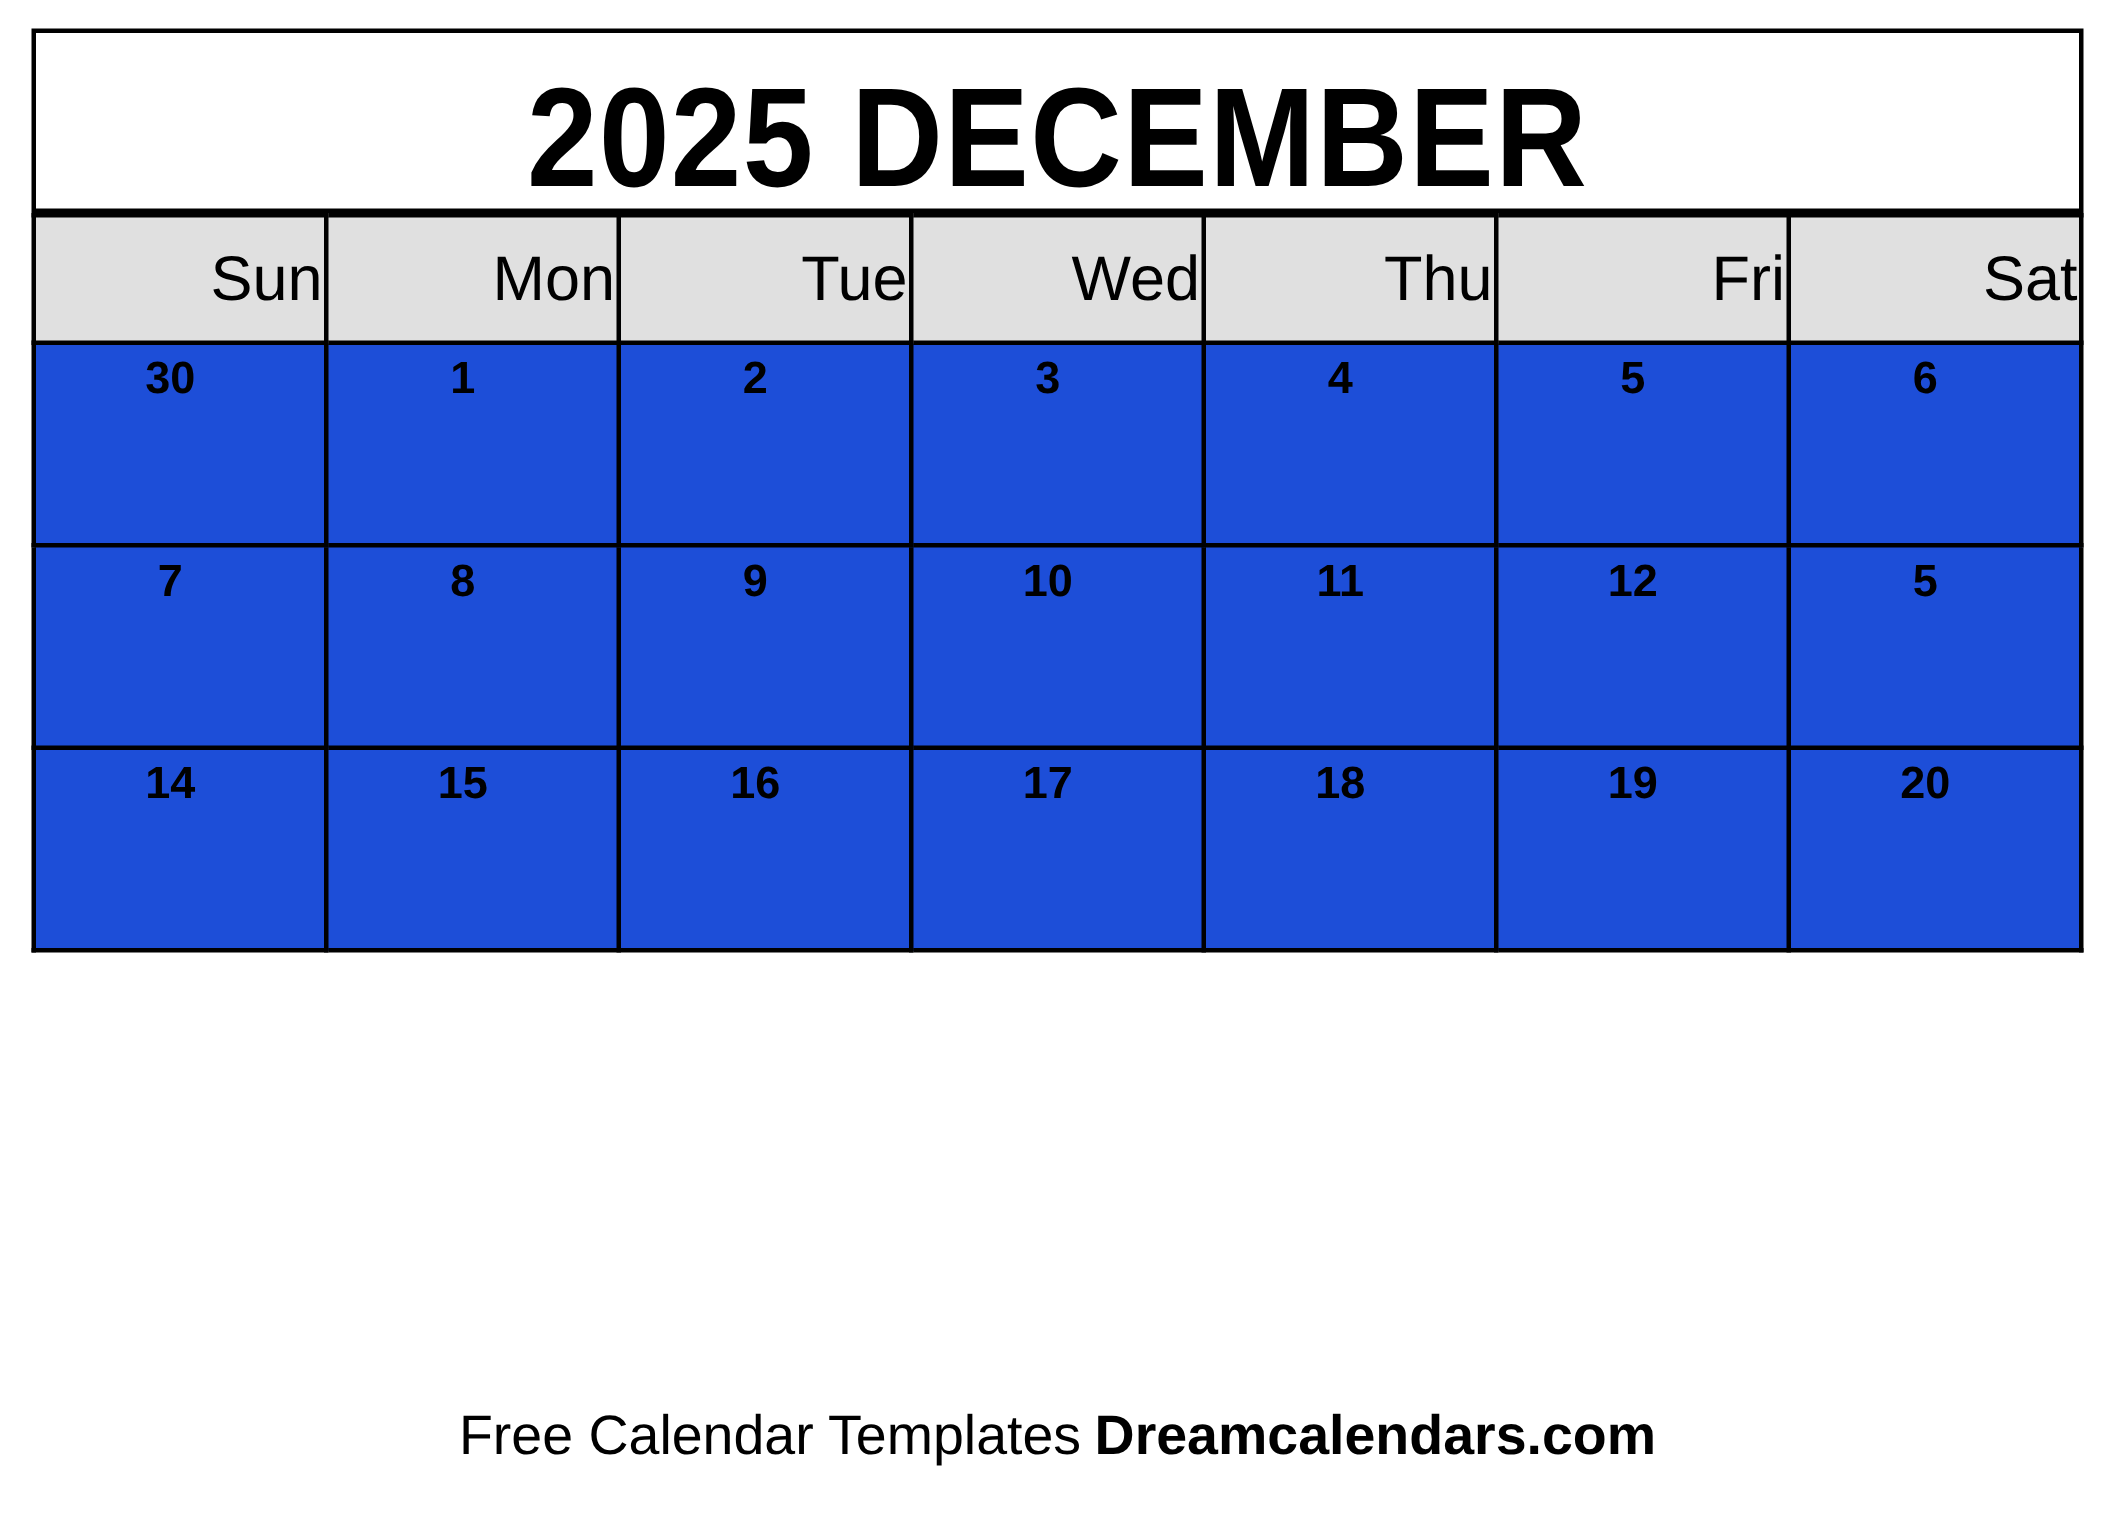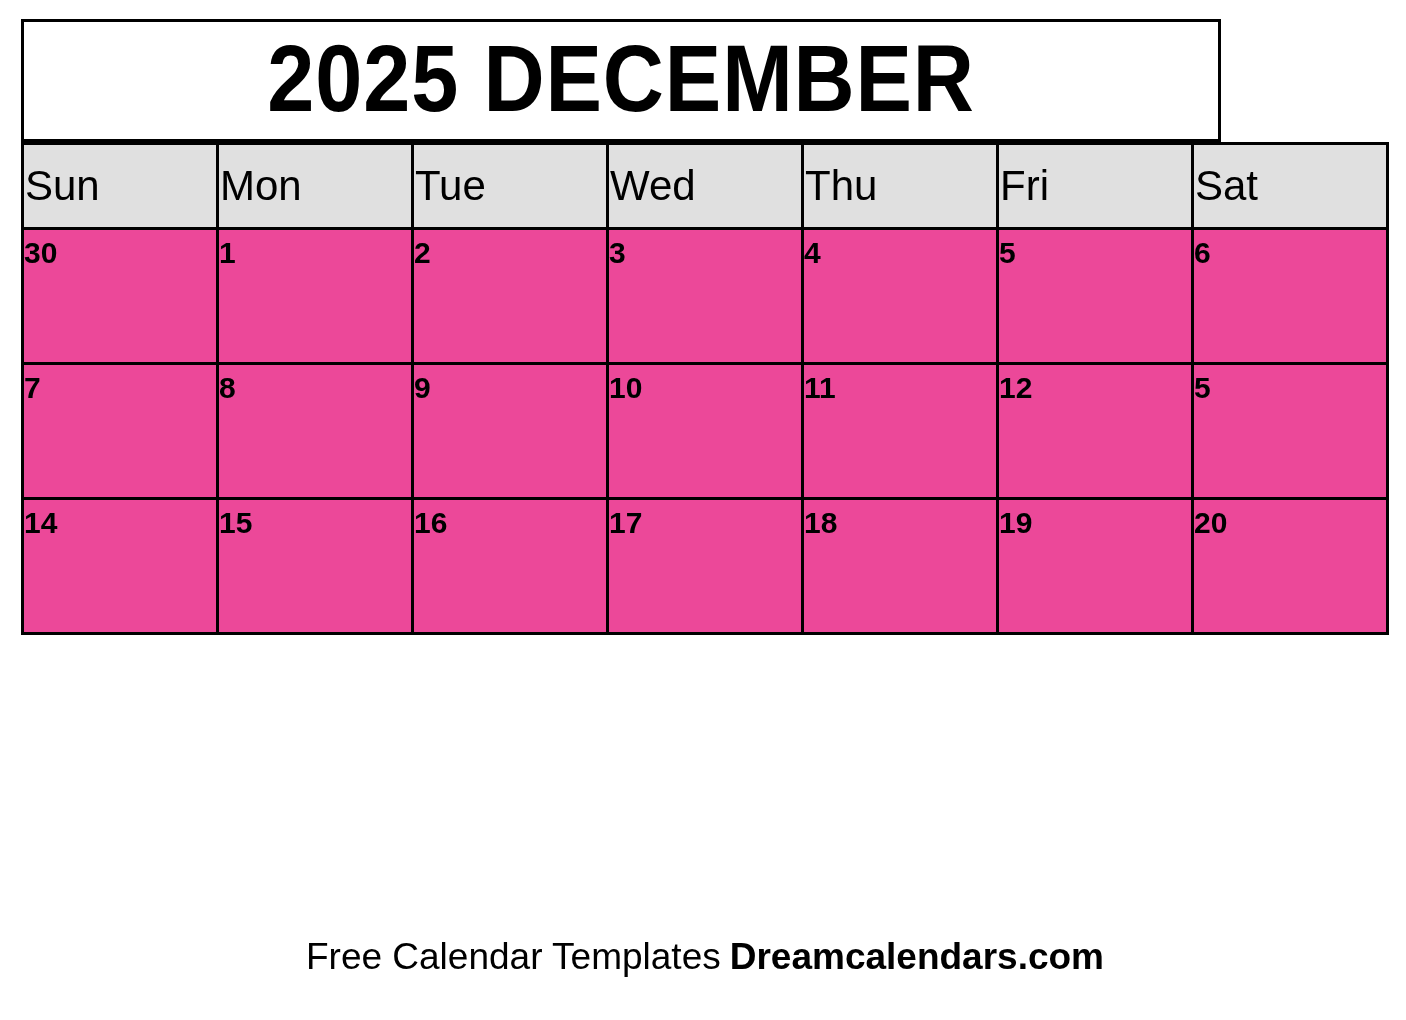--- a/index.html
+++ b/index.html
@@ -17,25 +17,25 @@
     color: var(--text);
     font-family: "Liberation Sans", sans-serif;
     overflow: hidden;
   }
 
   
   .title-box {
     position: absolute;
     left: 21px;
     top: 19px;
-    width: 1200px;
+    width: 1368px;
     height: 123px;
     border: 3px solid var(--border);
     display: flex;
-    align-items: center;
+    align-items: flex-end;
     justify-content: center;
   }
   .title-text {
     font-size: 94px;
     font-weight: bold;
     line-height: 1;
     white-space: nowrap;
     transform: scaleX(0.9);
     transform-origin: center;
     letter-spacing: 1px;
@@ -51,30 +51,30 @@
     border-collapse: collapse;
     table-layout: fixed;
     border: 3px solid var(--border);
   }
   table.calendar th.dow {
     background: var(--header-bg);
     border: 3px solid var(--border);
     height: 85px;
     font-size: 42px;
     font-weight: 400;
-    text-align: left;
+    text-align: right;
     vertical-align: middle;
     color: var(--text);
   }
   table.calendar td.cell {
     border: 3px solid var(--border);
     height: 135px;
-    background: #ec4899;
+    background: #1d4ed8;
     vertical-align: top;
-    text-align: left;
+    text-align: center;
     padding: 6px 13px 0 0;
   }
   .day-num {
     font-size: 30px;
     font-weight: bold;
     line-height: 1.1;
     color: var(--text);
   }
 
   

